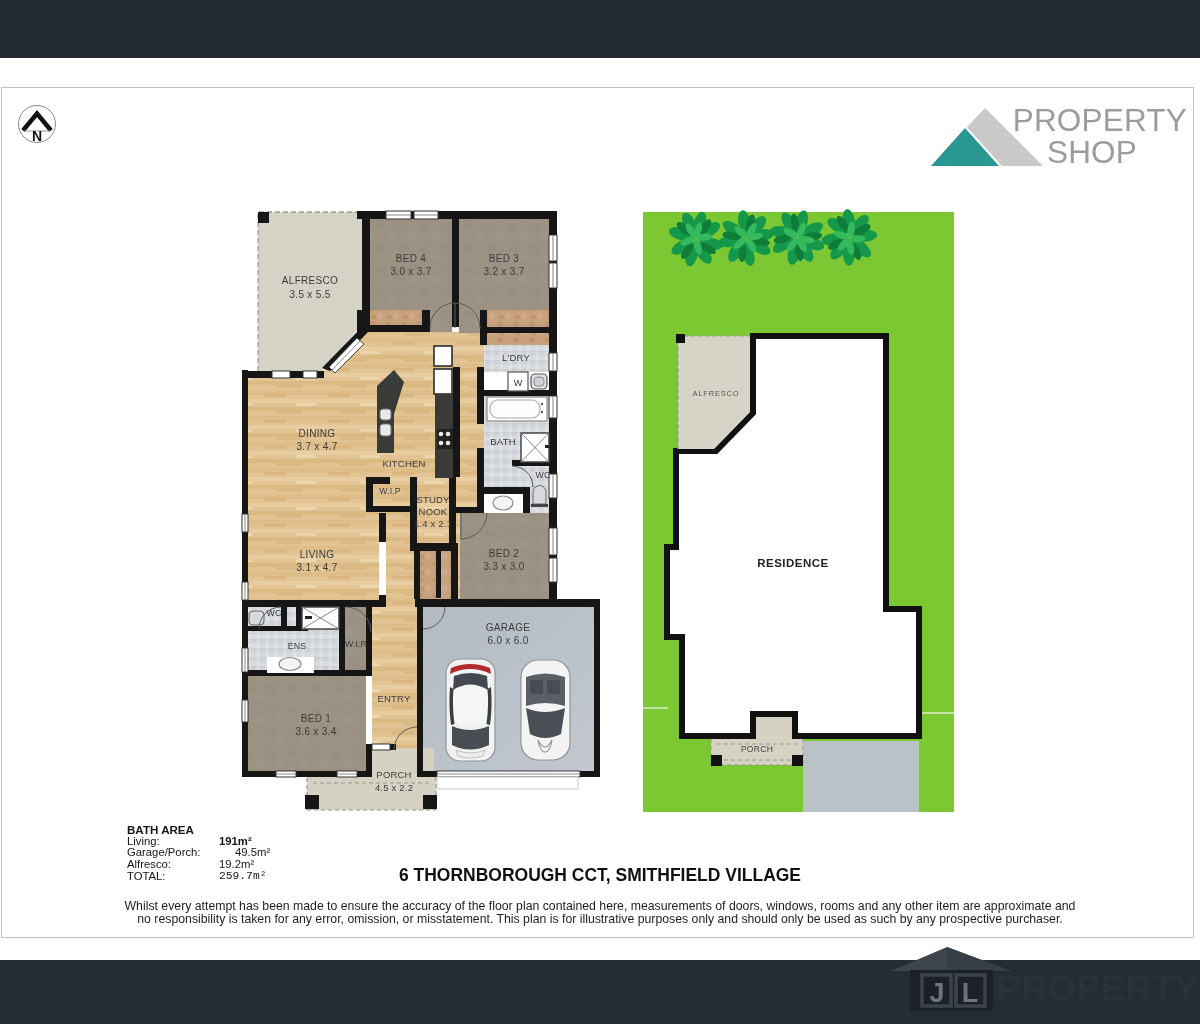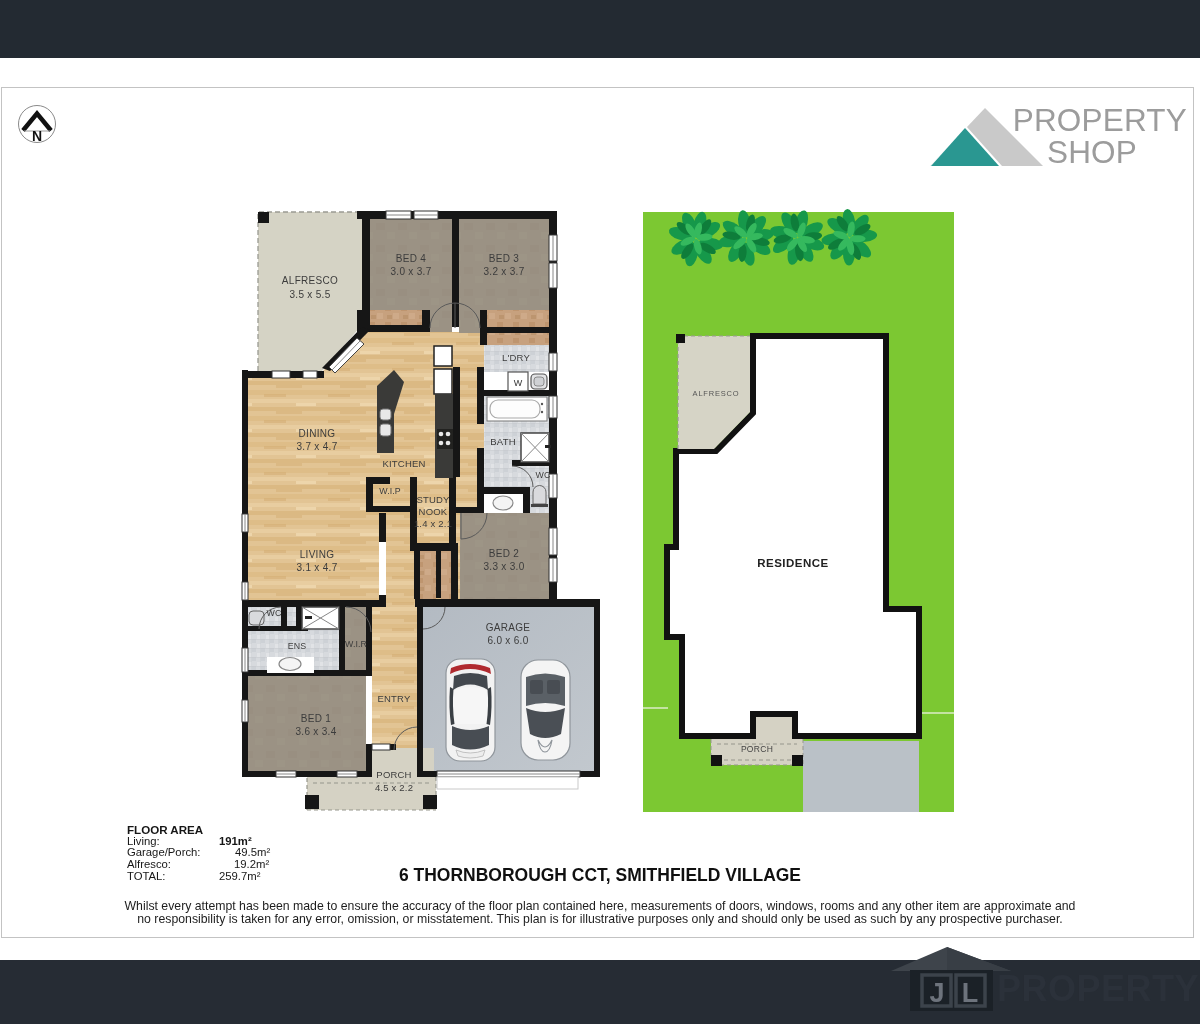--- a/index.html
+++ b/index.html
@@ -476,26 +476,26 @@
 <rect x="803" y="741" width="116" height="71" fill="#bac1c7"></rect>
 
 <rect x="711" y="739" width="92" height="26" fill="#d5d2c4"></rect>
 <path d="M711 739 L711 765 L803 765 L803 739 M717 744 L797 744 M717 760 L797 760" fill="none" stroke="#96968c" stroke-width="1" stroke-dasharray="4,3"></path>
 <text x="757" y="752" font-size="8.5" fill="#444" text-anchor="middle" font-family="Liberation Sans" letter-spacing=".3">PORCH</text>
 <rect x="711" y="755" width="11" height="11" fill="#111"></rect>
 <rect x="792" y="755" width="11" height="11" fill="#111"></rect>
 </svg>
 
 <div class="abs" style="left:127px;top:824px;font-size:11.3px;color:#161616;line-height:11.7px;">
-  <div style="font-weight:bold;font-size:11.6px;">FLOOR AREA</div>
+  <div style="font-weight:bold;font-size:11.6px;">BATH AREA</div>
   <div style="position:relative;">
     <div>Living:<span style="position:absolute;left:92px;font-weight:bold;">191m²</span></div>
     <div>Garage/Porch:<span style="position:absolute;left:108px;">49.5m²</span></div>
-    <div>Alfresco:<span style="position:absolute;left:92px;margin-left:15px;">19.2m²</span></div>
-    <div>TOTAL:<span style="position:absolute;left:92px;">259.7m²</span></div>
+    <div>Alfresco:<span style="position:absolute;left:92px;">19.2m²</span></div>
+    <div>TOTAL:<span style="position:absolute;left:92px;font-family:Liberation Mono, monospace;">259.7m²</span></div>
   </div>
 </div>
 
 <div class="abs" style="left:0;top:864px;width:1200px;text-align:center;font-size:19px;font-weight:bold;color:#101010;transform:scaleX(0.92);transform-origin:50% 50%;white-space:nowrap;">6 THORNBOROUGH CCT, SMITHFIELD VILLAGE</div>
 
 <div class="abs" style="left:0;top:900px;width:1200px;text-align:center;font-size:13px;color:#1d1d1d;line-height:12.9px;letter-spacing:0px;white-space:nowrap;transform:scaleX(0.944);transform-origin:50% 50%;">Whilst every attempt has been made to ensure the accuracy of the floor plan contained here, measurements of doors, windows, rooms and any other item are approximate and<br>no responsibility is taken for any error, omission, or misstatement. This plan is for illustrative purposes only and should only be used as such by any prospective purchaser.</div>
 
 <div class="abs" style="left:0;top:960px;width:1200px;height:64px;background:#262c34;"></div>
 
 <svg class="abs" style="left:880px;top:940px;" width="320" height="84" viewBox="0 0 320 84">

